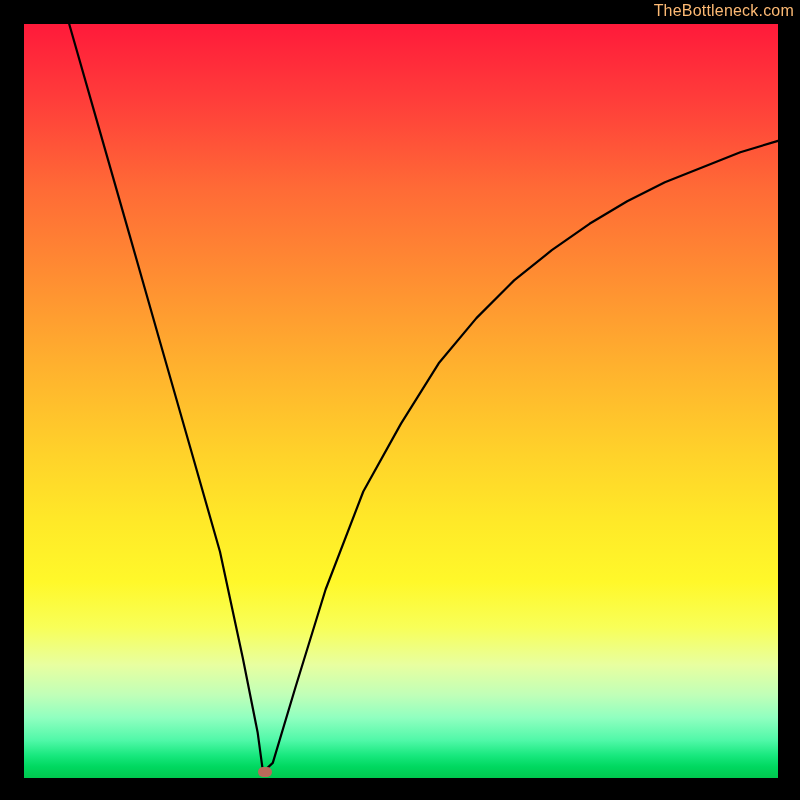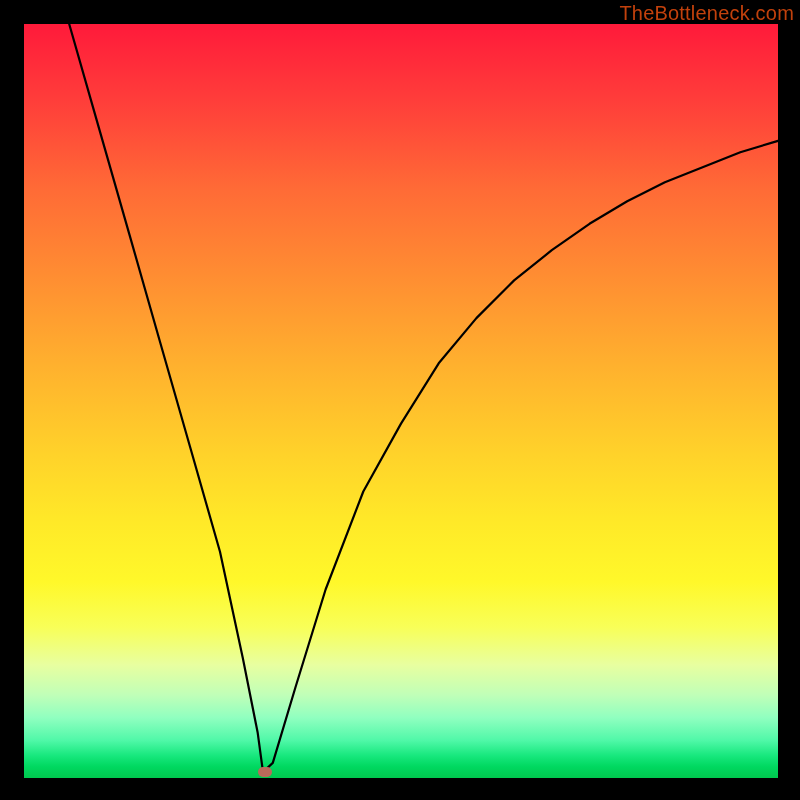--- a/index.html
+++ b/index.html
@@ -37,22 +37,22 @@
       #50f8a8 95%,
       #18e87e 97%,
       #00d860 98.5%,
       #00c84e 100%
     );
   }
   .watermark {
     position: absolute;
     top: 2px;
     right: 6px;
-    color: #c2410c;
-    font-size: 20px;
+    color: #fdba74;
+    font-size: 16px;
     font-weight: 400;
     letter-spacing: 0.2px;
     user-select: none;
   }
   svg.curve {
     position: absolute;
     left: 0;
     top: 0;
   }
   .marker {

